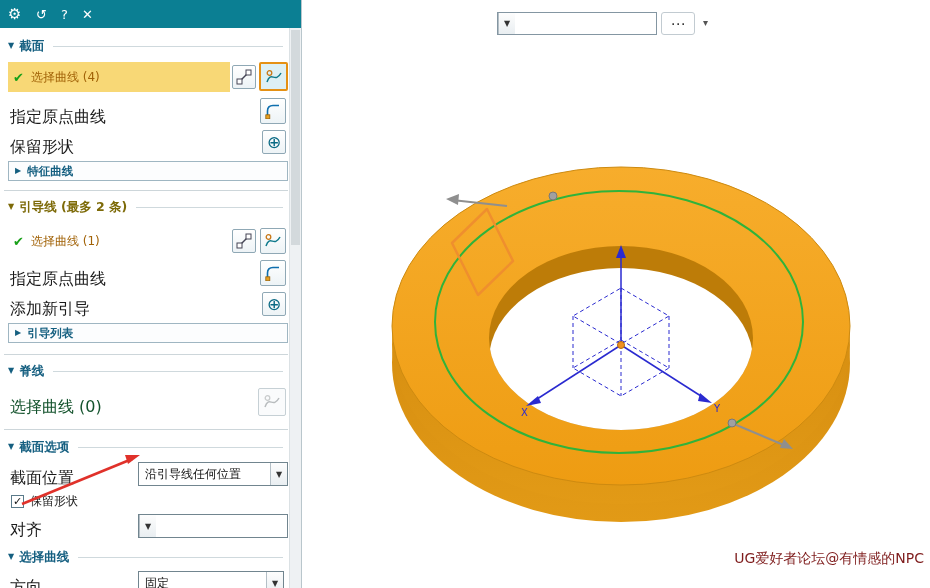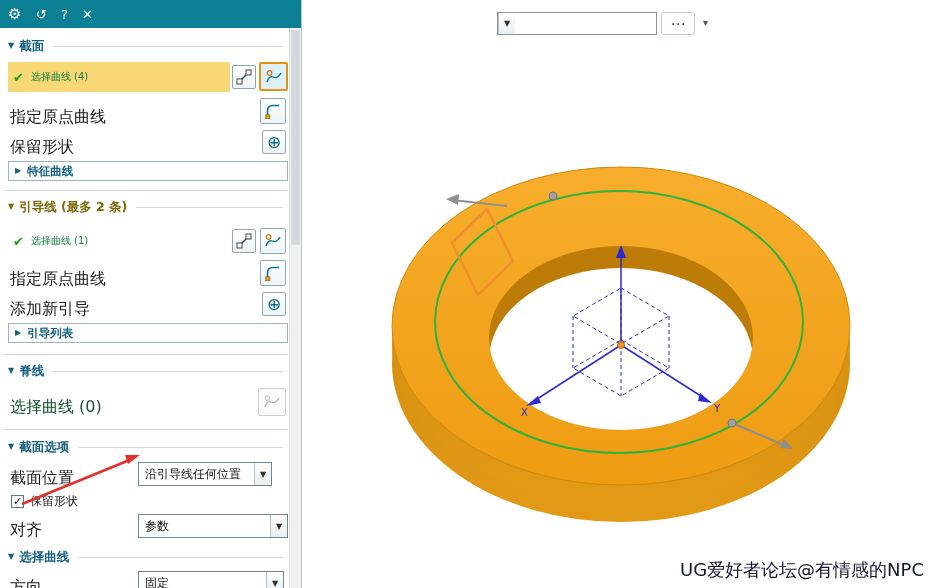--- a/index.html
+++ b/index.html
@@ -19,21 +19,21 @@
   .ghdr{position:absolute;left:8px;right:18px;display:flex;align-items:center;gap:5px;height:16px}
   .ghdr .tri{font-size:8px;line-height:1}
   .ghdr .gtxt{font-size:12.5px;font-weight:bold;white-space:nowrap}
   .ghdr .gline{flex:1;height:1px;background:#cfd9dd;margin-left:4px}
   .teal{color:#155f80}
   .olive{color:#7d6a08}
 
   .selrow{position:absolute;display:flex;align-items:center;gap:7px;padding-left:5px}
   .selrow.hl{background:#f8d876}
   .check{color:#18a018;font-size:13px;font-weight:bold;line-height:1}
-  .seltxt{font-size:10px;color:#15803d;white-space:nowrap}
+  .seltxt{font-size:12px;color:#a16207;white-space:nowrap}
   .lbl{position:absolute;font-size:16px;color:#1b1b1b;white-space:nowrap}
   .lbl.dis{color:#14532d}
 
   .ibtn{position:absolute;display:flex;align-items:center;justify-content:center;
     background:linear-gradient(#ffffff,#edf3f6);border:1px solid #8fa8b5;border-radius:2px}
   .b24{width:24px;height:24px}
   .b26{width:26px;height:26px}
   .b28{width:28px;height:28px}
   .ibtn.active{border:2px solid #e59114;background:#ddf0f5}
   .ibtn.dis{border-color:#c6d0d5;background:#fafbfc}
@@ -64,21 +64,21 @@
 
   
   .viewport{position:absolute;left:302px;top:0;width:628px;height:588px;background:#fff}
   .scene{position:absolute;left:0;top:0}
   .combo{position:absolute;left:195px;top:12px;width:160px;height:23px;border:1px solid #8496a2;
     background:#fff;display:flex;align-items:center}
   .morebtn{position:absolute;left:359px;top:12px;width:34px;height:23px;border:1px solid #c2cbd1;
     border-radius:3px;display:flex;align-items:center;justify-content:center;font-size:15px;
     color:#333;background:#fff}
   .caret{position:absolute;left:401px;top:17px;font-size:10px;color:#555}
-  .watermark{position:absolute;right:6px;bottom:6px;font-size:18px;color:#0f172a;white-space:nowrap}
+  .watermark{position:absolute;right:6px;bottom:20px;font-size:14px;color:#7f1d1d;white-space:nowrap}
 </style>
 </head>
 <body>
 
 <div class="app">
 
   <div class="dialog">
 
     <div class="titlebar">
       <span class="tb-gear">⚙</span>
@@ -191,35 +191,34 @@
 
     <div class="sep" style="top:429px"></div>
 
     <div class="ghdr teal" style="top:439px">
       <span class="tri">▼</span>
       <span class="gtxt">截面选项</span>
       <span class="gline"></span>
     </div>
 
     <span class="lbl" style="left:10px;top:468px">截面位置</span>
-    <div class="dd" style="left:138px;top:462px;width:134px">
+    <div class="dd" style="left:138px;top:462px;width:150px">
       <span class="ddtxt">沿引导线任何位置</span>
       <span class="ddarr">▼</span>
     </div>
 
     <div class="chkrow" style="left:11px;top:493px">
       <span class="chkbox">
         <span>✓</span>
       </span>
       <span class="chklbl">保留形状</span>
     </div>
 
     <span class="lbl" style="left:10px;top:520px">对齐</span>
     <div class="dd" style="left:138px;top:514px;width:150px">
-      <span class="ddtxt">参数</span>
       <span class="ddarr">▼</span>
     </div>
 
     <div class="ghdr teal" style="top:549px">
       <span class="tri">▼</span>
       <span class="gtxt">选择曲线</span>
       <span class="gline"></span>
     </div>
 
     <span class="lbl" style="left:10px;top:577px">方向</span>

